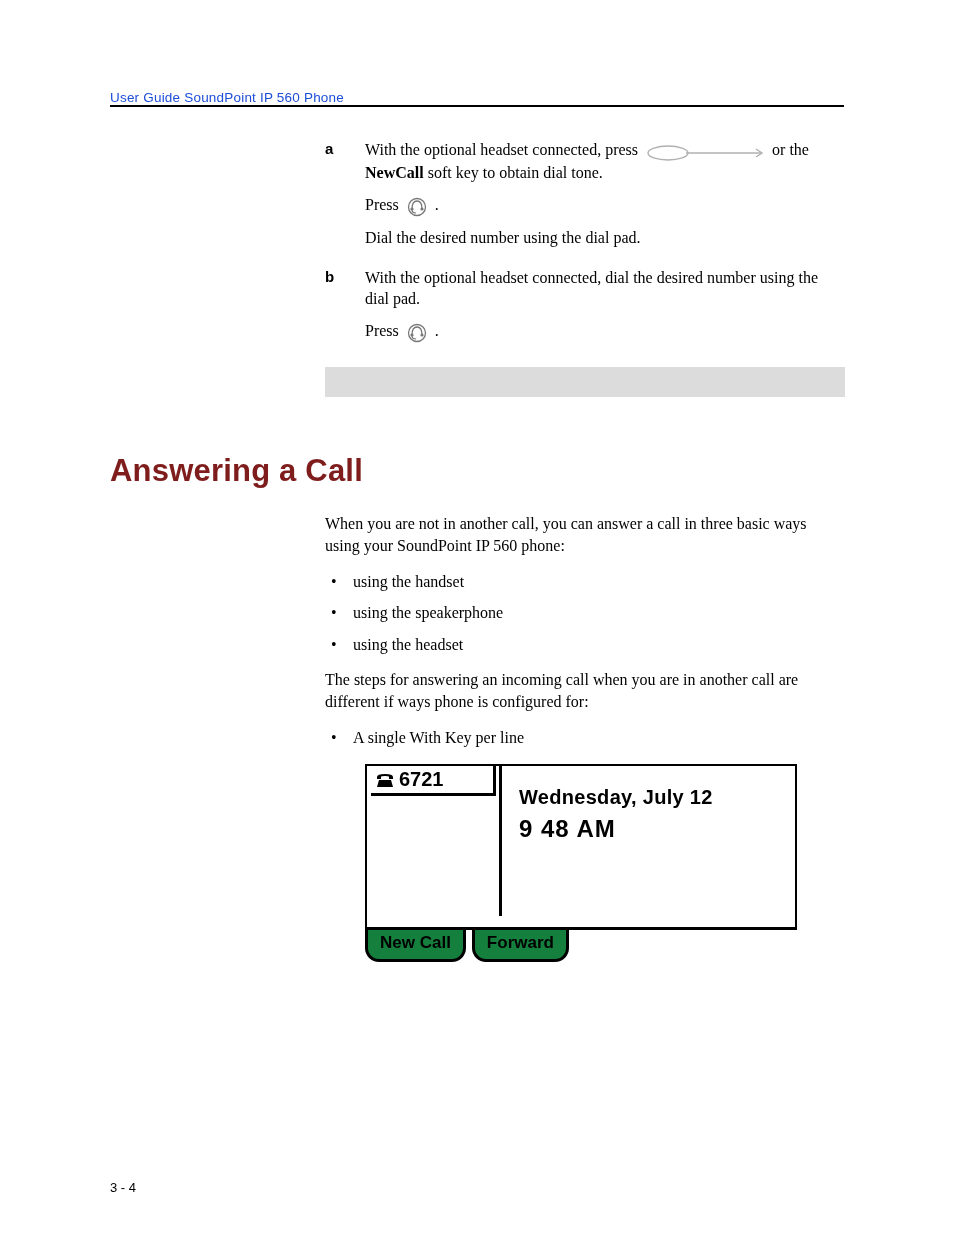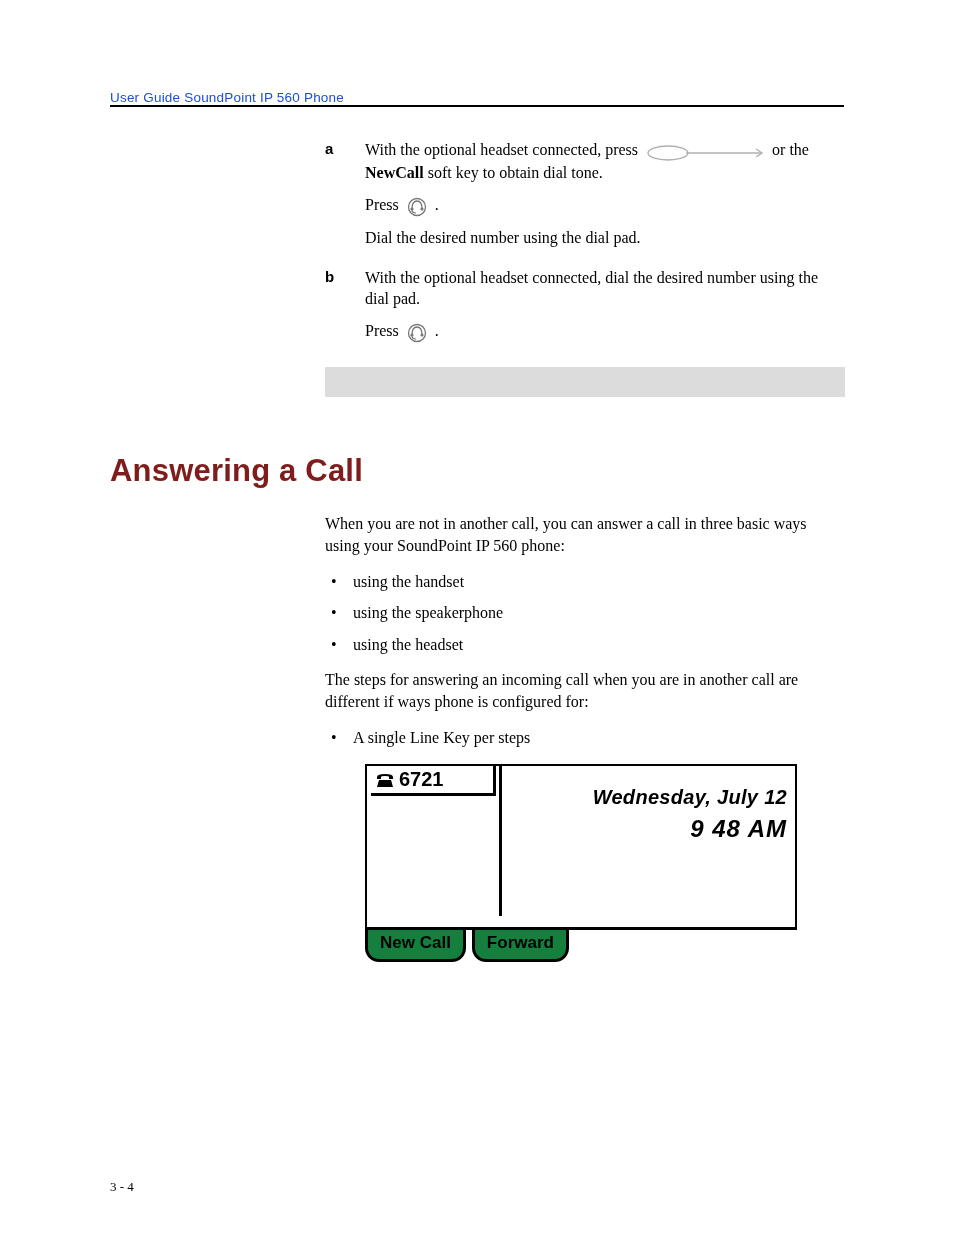--- a/index.html
+++ b/index.html
@@ -131,24 +131,23 @@
     font-family: Arial, Helvetica, sans-serif;
     font-weight: bold;
     font-size: 20px;
     gap: 4px;
   }
   .date-area {
     position: absolute;
     left: 152px;
     right: 8px;
     top: 18px;
-    text-align: right;
-    font-family: Arial, Helvetica, sans-serif;
-    font-weight: bold;
-    font-style: italic;
+    text-align: left;
+    font-family: Arial, Helvetica, sans-serif;
+    font-weight: bold;
   }
   .date-line {
     font-size: 20px;
     letter-spacing: 0.3px;
   }
   .time-line {
     font-size: 24px;
     margin-top: 2px;
     letter-spacing: 1px;
   }
@@ -171,21 +170,21 @@
     padding: 2px 12px 4px 12px;
     background: #15803d;
     text-align: center;
     min-width: 84px;
     box-sizing: border-box;
   }
   .footer {
     position: absolute;
     left: 110px;
     bottom: 40px;
-    font-family: Liberation Serif, serif;
+    font-family: Liberation Sans, sans-serif;
     font-size: 13px;
   }
 </style>
 </head>
 <body>
 
 <div class="page">
 
   <div class="running-head">User Guide SoundPoint IP 560 Phone</div>
   <hr class="head-rule">
@@ -254,21 +253,21 @@
 
     <ul class="bullets">
       <li>using the handset</li>
       <li>using the speakerphone</li>
       <li>using the headset</li>
     </ul>
 
     <p class="intro-para">The steps for answering an incoming call when you are in another call are different if ways phone is configured for:</p>
 
     <ul class="bullets">
-      <li>A single Line Key per steps</li>
+      <li>A single With Key per line</li>
     </ul>
 
     <div class="phone-screen">
       <div class="screen-border">
         <div class="line-tab">
           <div class="line-box">
             <span>
               <svg width="20" height="16" viewBox="0 0 20 16">
                 <path d="M2 4 Q2 1 10 1 Q18 1 18 4 L18 6 L14 6 L14 4 Q14 3 10 3 Q6 3 6 4 L6 6 L2 6 Z" fill="#000"></path>
                 <path d="M4 7 L16 7 L18 14 L2 14 Z" fill="#000"></path>

